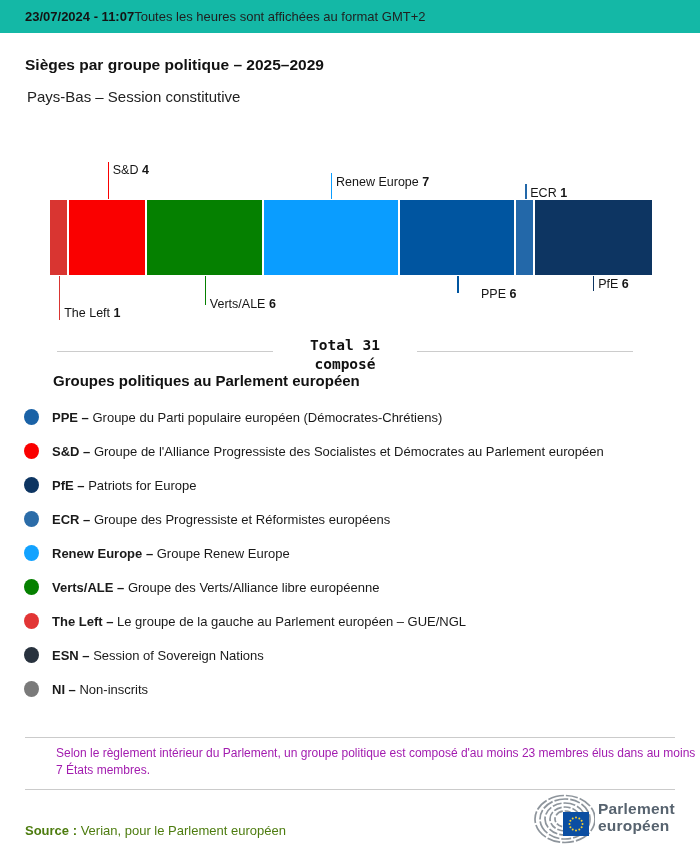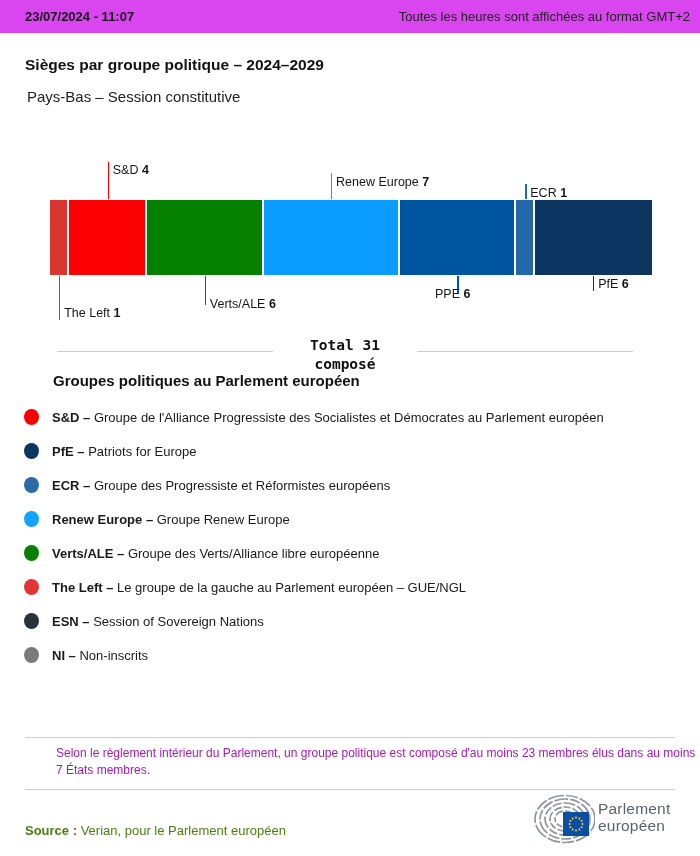--- a/index.html
+++ b/index.html
@@ -1,22 +1,22 @@
 <!DOCTYPE html>
 <html><head>
 <meta charset="utf-8">
 <style>
   * { margin:0; padding:0; box-sizing:border-box; }
   html,body { background:#fff; }
   body { font-family:"Liberation Sans", sans-serif; color:#1a1a1a; }
   #stage { position:relative; width:700px; height:856px; background:#fff; overflow:hidden; margin:0 auto; }
 
   
-  .topbar { position:absolute; left:0; top:0; width:700px; height:33px; background:#d946ef;
-            display:flex; align-items:center; justify-content:space-between; padding:0 10px 0 25px; }
+  .topbar { position:absolute; left:0; top:0; width:700px; height:33px; background:#14b8a6;
+            display:flex; align-items:center; padding:0 10px 0 25px; }
   .topbar .dt { font-weight:bold; font-size:13px; color:#141414; }
   .topbar .tz { font-size:13px; color:#1f1f1f; }
 
   .title   { position:absolute; left:25px; top:56px;  font-size:15.5px; font-weight:bold; color:#121212; }
   .subtitle{ position:absolute; left:27px; top:88px;  font-size:15px; color:#222;text-align:right; }
 
   
   #chart-layer { position:absolute; left:0; top:0; width:700px; height:856px; }
   .seg      { position:absolute; top:200px; height:75px; }
   .callout-line  { position:absolute; width:1.5px; }
@@ -39,69 +39,73 @@
 
   .hr { position:absolute; left:25px; width:650px; height:1px; background:#cbcbcb; }
   .hr.one { top:737px; }
   .hr.two { top:789px; }
   .note { position:absolute; left:25px; top:745px; width:648px; font-size:12px; line-height:17px; color:#a21caf;margin-left:31px; }
   .source { position:absolute; left:25px; top:823px; font-size:13px; color:#4d7c0f; }
   .source b { font-weight:bold; }
 
   .logo { position:absolute; left:525px; top:792px; width:170px; height:52px; }
   .logo svg { position:absolute; left:0; top:0; }
-  .logo .logo-text { position:absolute; left:73px; top:9px; font-size:15.5px; font-weight:normal;
+  .logo .logo-text { position:absolute; left:73px; top:9px; font-size:15.5px; font-weight:bold;
                      color:#57636f; line-height:16.5px; letter-spacing:0.2px; }
 </style>
 </head>
 <body>
 
 <div id="stage">
 
   <div class="topbar">
     <span class="dt">23/07/2024 - 11:07</span>
     <span class="tz">Toutes les heures sont affichées au format GMT+2</span>
   </div>
 
-  <div class="title">Sièges par groupe politique – 2024–2029</div>
+  <div class="title">Sièges par groupe politique – 2025–2029</div>
   <div class="subtitle">Pays-Bas – Session constitutive</div>
 
   <div id="chart-layer">
       <div class="seg" style="left: 50px; width: 17.4194px; background: rgb(217, 53, 49);"></div>
       <div class="callout-line" style="left: 58.9597px; top: 276px; height: 44px; background: rgb(217, 53, 49);"></div>
       <div class="callout-label" style="left: 64.2097px; top: 306px;"><span>The Left </span><b>1</b></div>
       <div class="seg" style="left: 69.4194px; width: 75.6774px; background: rgb(250, 0, 0);"></div>
       <div class="callout-line" style="left: 107.508px; top: 162px; height: 37px; background: rgb(250, 0, 0);"></div>
       <div class="callout-label" style="left: 112.758px; top: 163px;"><span>S&amp;D </span><b>4</b></div>
       <div class="seg" style="left: 147.097px; width: 114.516px; background: rgb(5, 128, 0);"></div>
       <div class="callout-line" style="left: 204.605px; top: 276px; height: 29px; background: rgb(5, 128, 0);"></div>
       <div class="callout-label" style="left: 209.855px; top: 297px;"><span>Verts/ALE </span><b>6</b></div>
       <div class="seg" style="left: 263.613px; width: 133.935px; background: rgb(10, 157, 255);"></div>
       <div class="callout-line" style="left: 330.831px; top: 173px; height: 26px; background: rgb(10, 157, 255);"></div>
       <div class="callout-label" style="left: 336.081px; top: 175px;"><span>Renew Europe </span><b>7</b></div>
       <div class="seg" style="left: 399.548px; width: 114.516px; background: rgb(0, 85, 160);"></div>
       <div class="callout-line" style="left: 457.056px; top: 276px; height: 17px; background: rgb(0, 85, 160);"></div>
-      <div class="callout-label" style="left: 435px; top: 287px;"><span>PPE </span><b>6</b></div>
+      <div class="callout-label" style="left: 481px; top: 287px;"><span>PPE </span><b>6</b></div>
       <div class="seg" style="left: 516.065px; width: 17.4194px; background: rgb(35, 104, 169);"></div>
       <div class="callout-line" style="left: 525.024px; top: 184px; height: 15px; background: rgb(35, 104, 169);"></div>
       <div class="callout-label" style="left: 530.274px; top: 186px;"><span>ECR </span><b>1</b></div>
       <div class="seg" style="left: 535.484px; width: 116.516px; background: rgb(13, 53, 98);"></div>
       <div class="callout-line" style="left: 592.992px; top: 276px; height: 15px; background: rgb(13, 53, 98);"></div>
       <div class="callout-label" style="left: 598.242px; top: 277px;"><span>PfE </span><b>6</b></div>
     </div>
 
   <div class="total-block">
     <div>Total 31</div>
     <div>composé</div>
   </div>
   <div class="divider left"></div>
   <div class="divider right"></div>
 
   <div class="legend-heading">Groupes politiques au Parlement européen</div>
   <ul class="legend">
+      <li>
+        <span class="dot" style="background: rgb(26, 98, 166);"></span>
+        <span class="txt"><b>PPE – </b><span>Groupe du Parti populaire européen (Démocrates-Chrétiens)</span></span>
+      </li>
       <li>
         <span class="dot" style="background: rgb(250, 0, 0);"></span>
         <span class="txt"><b>S&amp;D – </b><span>Groupe de l'Alliance Progressiste des Socialistes et Démocrates au Parlement européen</span></span>
       </li>
       <li>
         <span class="dot" style="background: rgb(13, 53, 98);"></span>
         <span class="txt"><b>PfE – </b><span>Patriots for Europe</span></span>
       </li>
       <li>
         <span class="dot" style="background: rgb(43, 108, 168);"></span>

